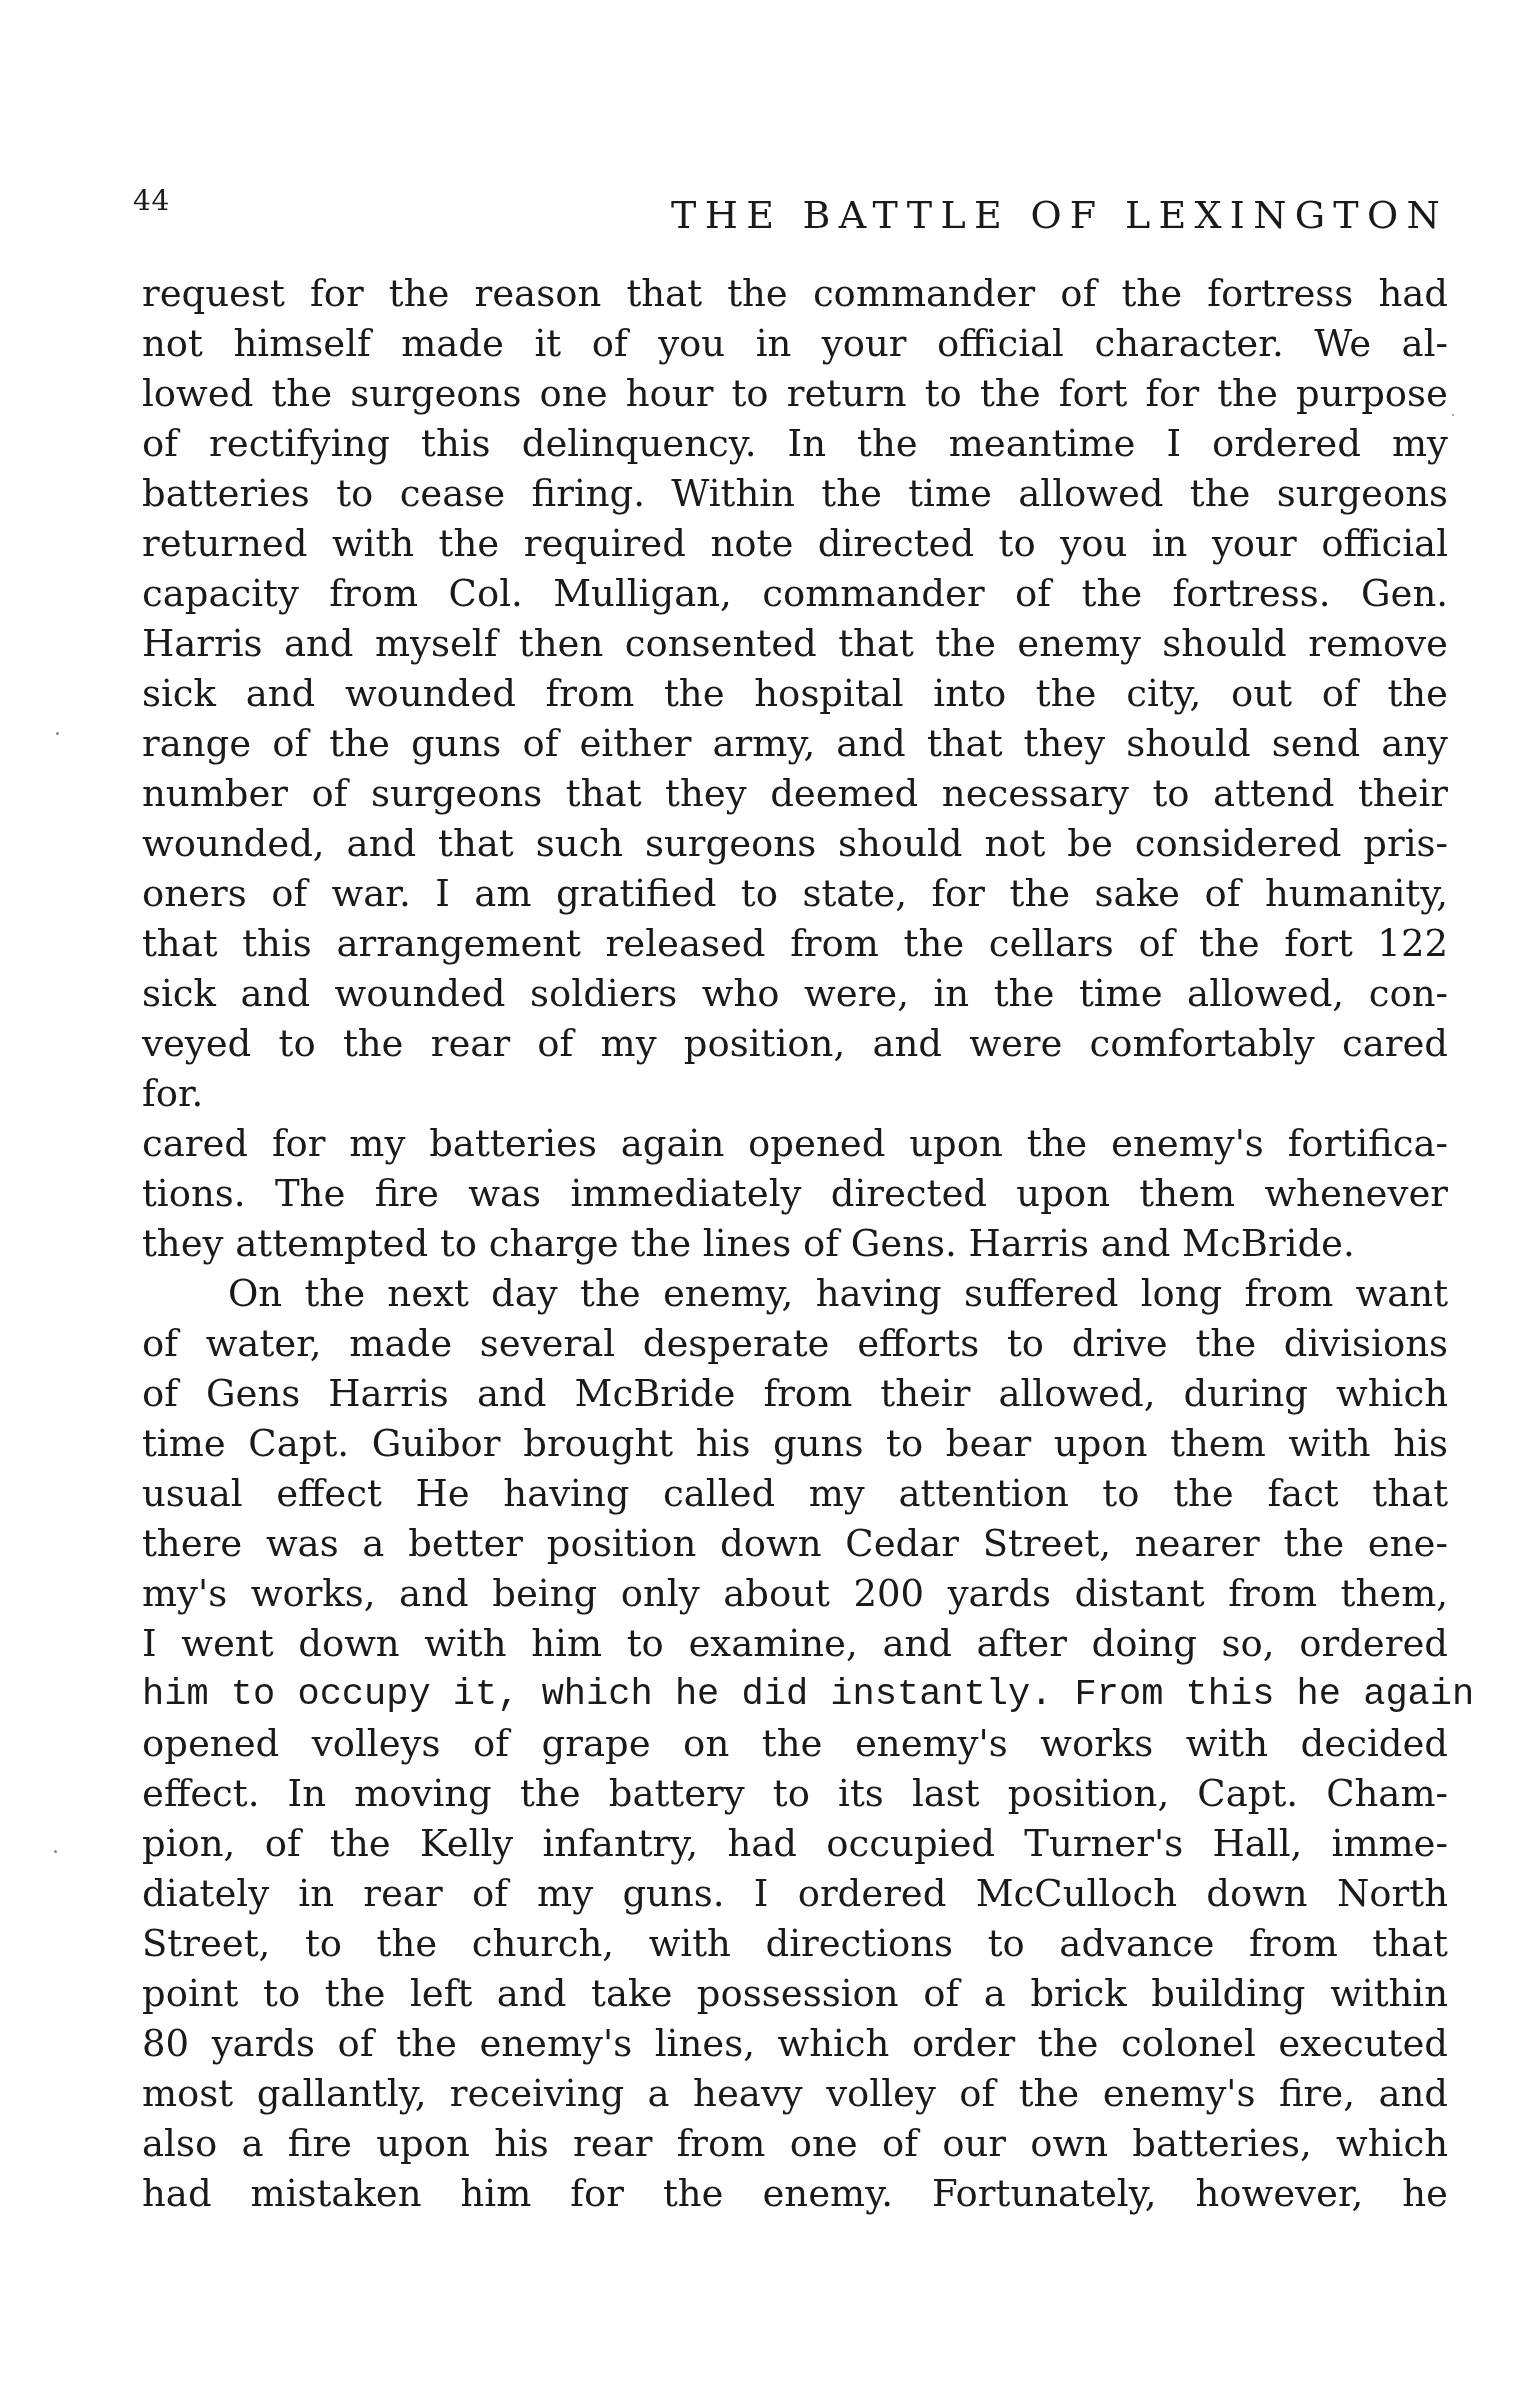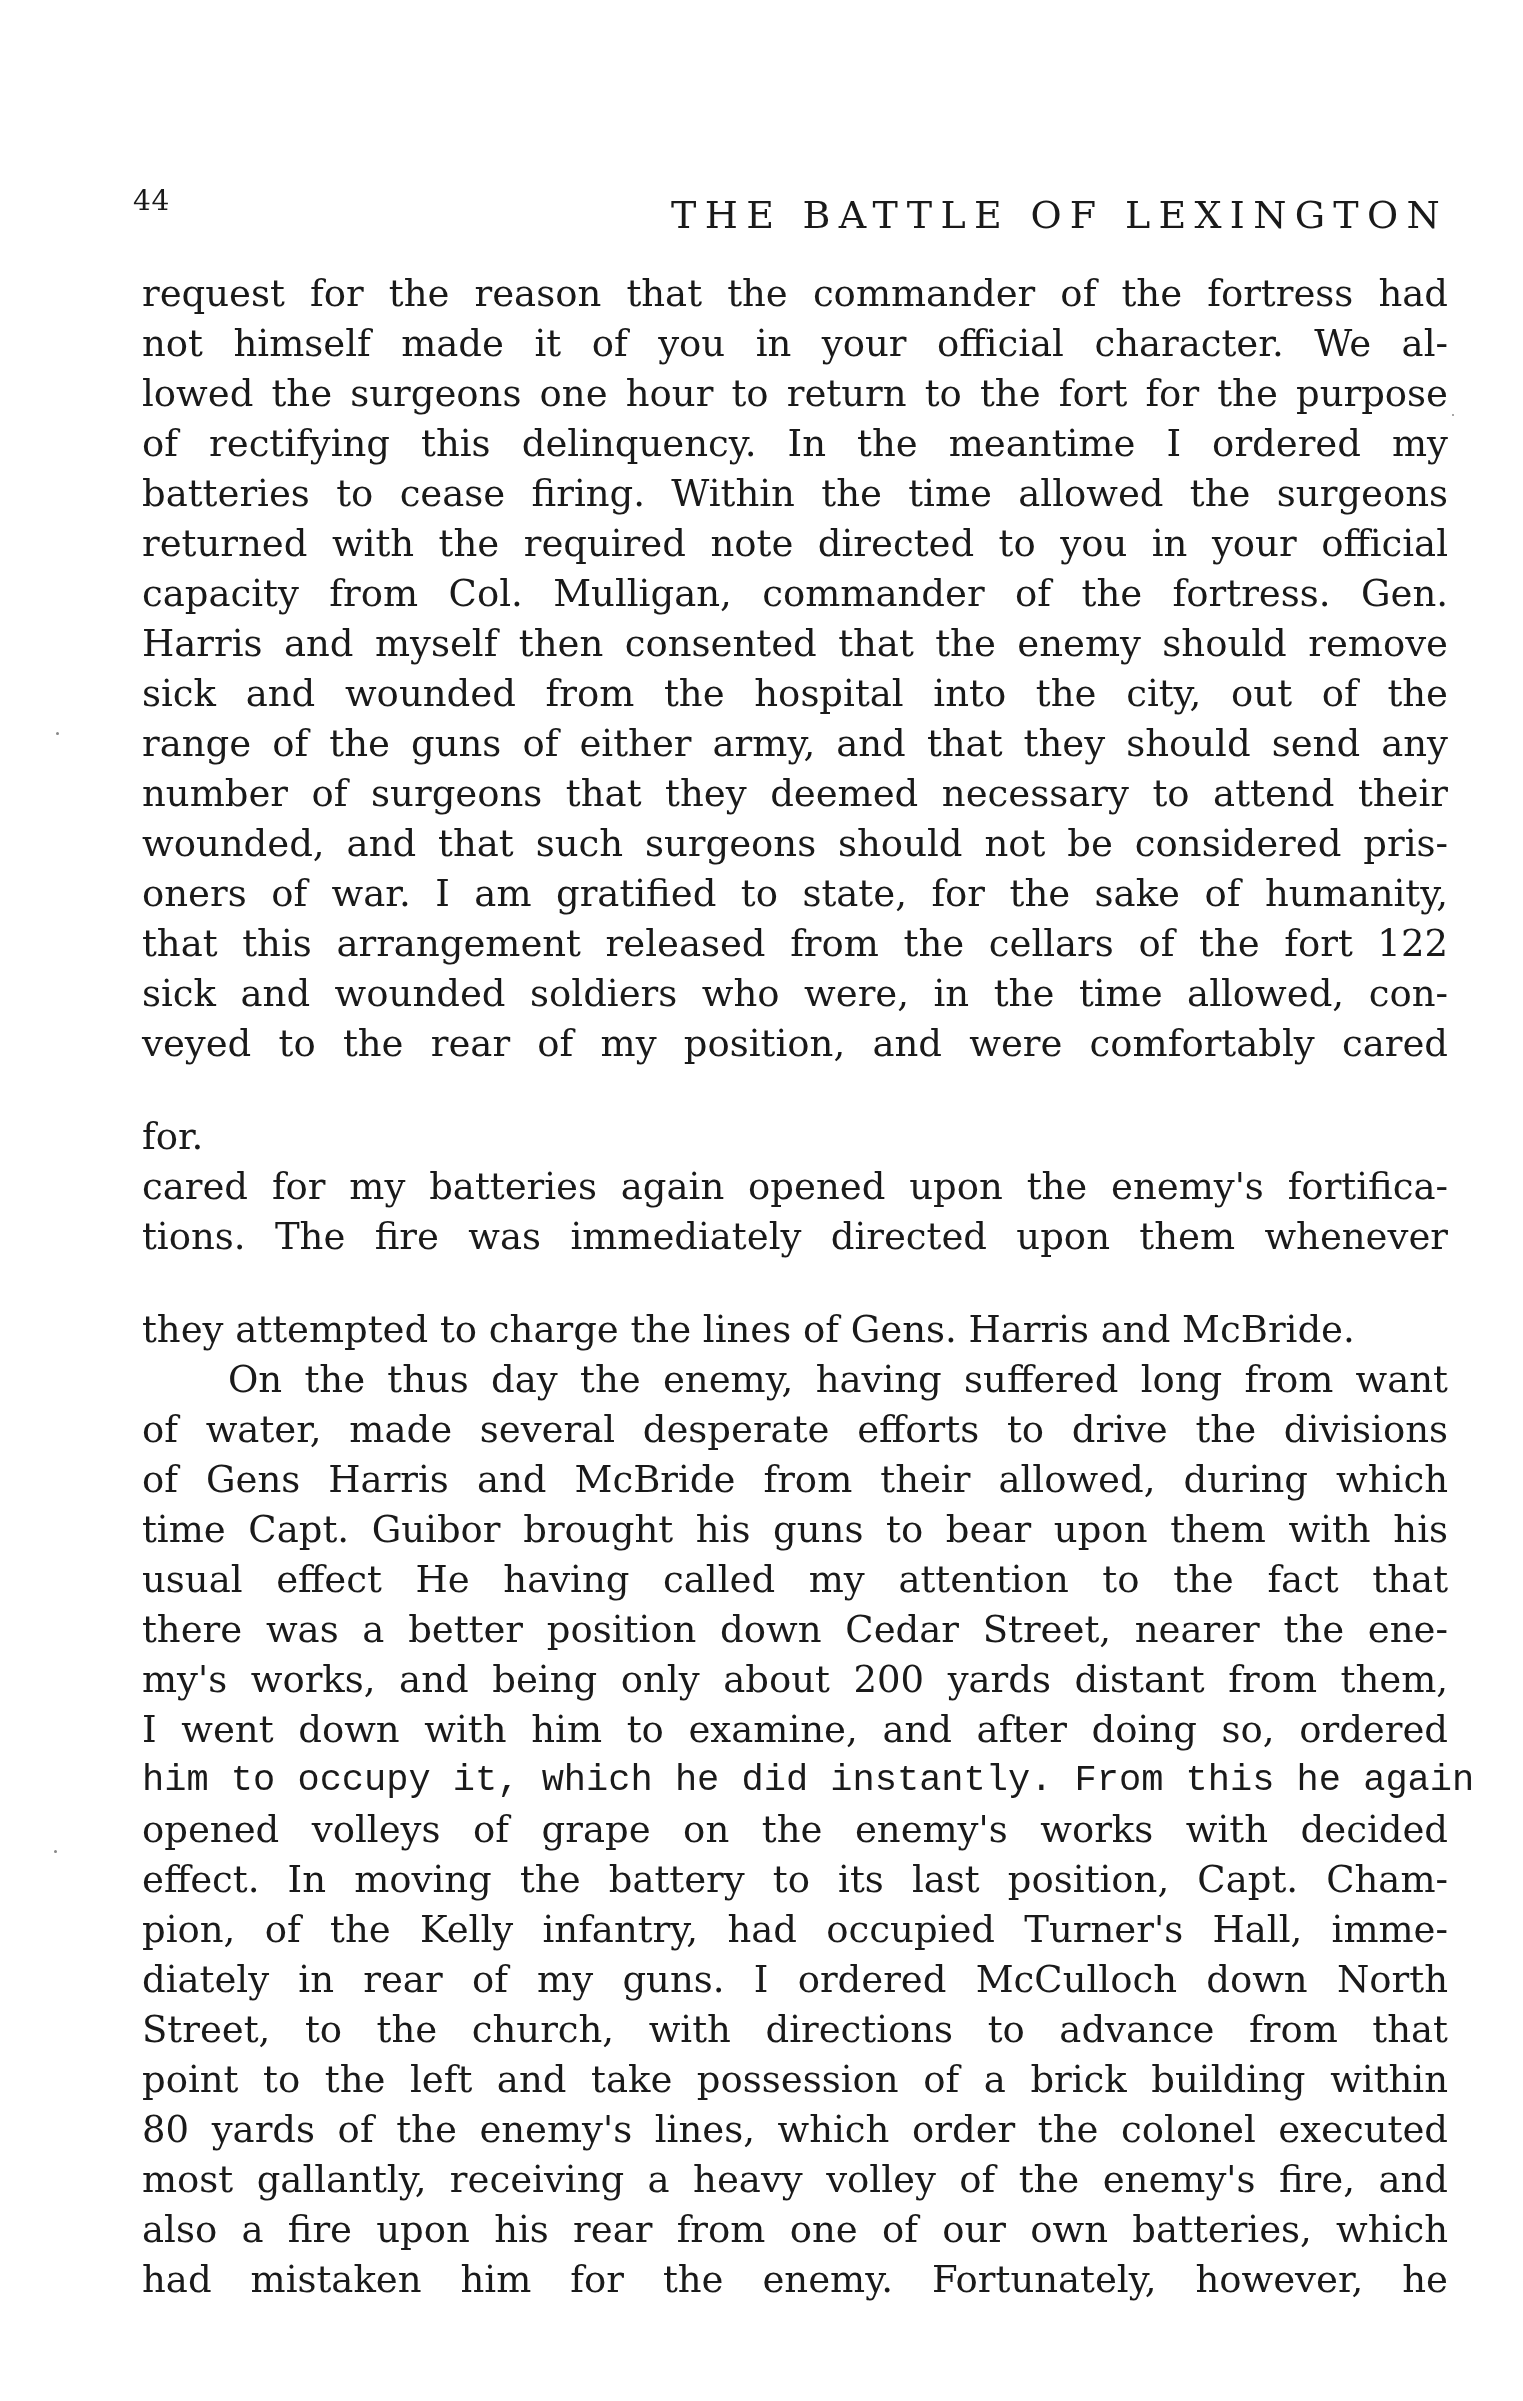--- a/index.html
+++ b/index.html
@@ -22,21 +22,21 @@
   }
   .body-text {
     position: absolute; left: 142px; top: 269px; width: 1306px;
   }
   .line {
     height: 50px; line-height: 50px;
     font-size: 37px; white-space: nowrap;
     text-align: justify; text-align-last: justify;
     display: block; overflow: visible;
   }
-  .line.last { text-align-last: left; margin-top: 43px; }
+  .line.last { text-align-last: left; }
   .line.indent { padding-left: 86px; }
   .speck { position: absolute; background: #888; border-radius: 50%; }
 </style>
 </head>
 <body>
 
 <div class="page">
   <div class="running-head">
     <span class="page-number">44</span>
     <span class="running-title">THE BATTLE OF LEXINGTON</span>
@@ -56,21 +56,21 @@
       <div class="line" style="font-size: 37px;">number of surgeons that they deemed necessary to attend their</div>
       <div class="line" style="font-size: 37px;">wounded, and that such surgeons should not be considered pris-</div>
       <div class="line" style="font-size: 37px;">oners of war. I am gratified to state, for the sake of humanity,</div>
       <div class="line" style="font-size: 37px;">that this arrangement released from the cellars of the fort 122</div>
       <div class="line" style="font-size: 37px;">sick and wounded soldiers who were, in the time allowed, con-</div>
       <div class="line" style="font-size: 37px;">veyed to the rear of my position, and were comfortably cared</div>
       <div class="line last" style="font-size: 37px;">for.</div>
       <div class="line" style="font-size: 37px;">cared for my batteries again opened upon the enemy's fortifica-</div>
       <div class="line" style="font-size: 37px;">tions. The fire was immediately directed upon them whenever</div>
       <div class="line last" style="font-size: 37px;">they attempted to charge the lines of Gens. Harris and McBride.</div>
-      <div class="line indent" style="font-size: 37px;">On the thus day the enemy, having suffered long from want</div>
+      <div class="line indent" style="font-size: 37px;">On the next day the enemy, having suffered long from want</div>
       <div class="line" style="font-size: 37px;">of water, made several desperate efforts to drive the divisions</div>
       <div class="line" style="font-size: 37px;">of Gens Harris and McBride from their allowed, during which</div>
       <div class="line" style="font-size: 37px;">time Capt. Guibor brought his guns to bear upon them with his</div>
       <div class="line" style="font-size: 37px;">usual effect He having called my attention to the fact that</div>
       <div class="line" style="font-size: 37px;">there was a better position down Cedar Street, nearer the ene-</div>
       <div class="line" style="font-size: 37px;">my's works, and being only about 200 yards distant from them,</div>
       <div class="line" style="font-size: 37px;">I went down with him to examine, and after doing so, ordered</div>
       <div class="line" style="font-size: 37px; font-family: Liberation Mono, monospace;">him to occupy it, which he did instantly. From this he again</div>
       <div class="line" style="font-size: 37px;">opened volleys of grape on the enemy's works with decided</div>
       <div class="line" style="font-size: 37px;">effect. In moving the battery to its last position, Capt. Cham-</div>

